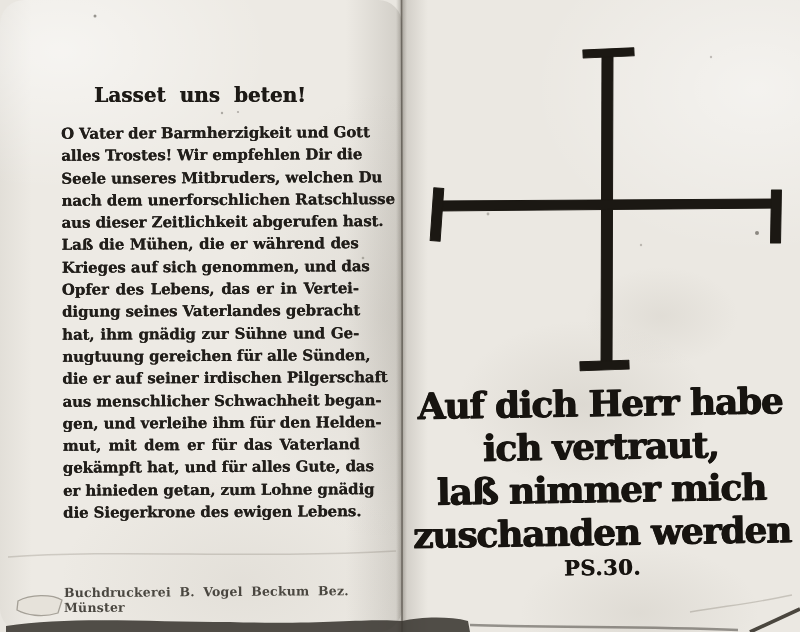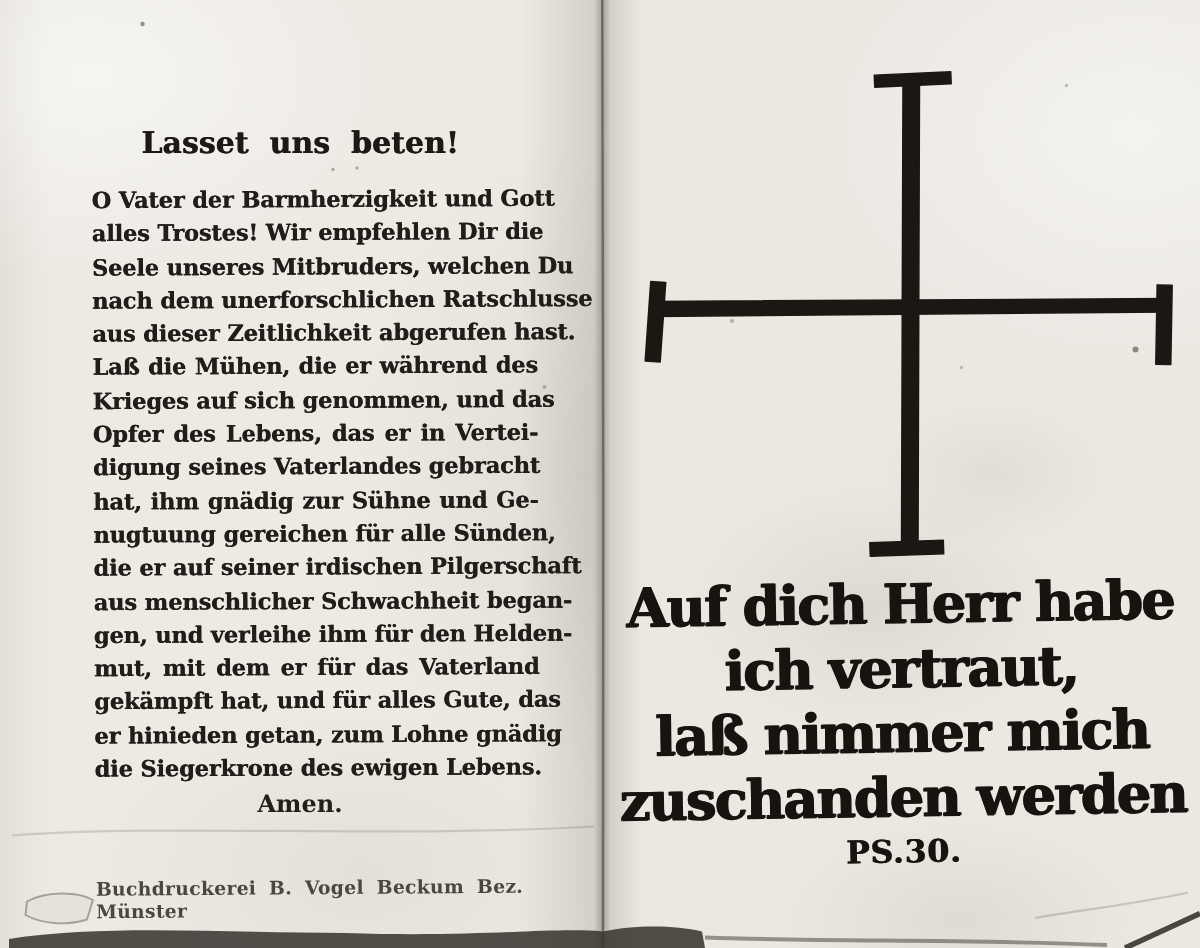--- a/index.html
+++ b/index.html
@@ -12,20 +12,21 @@
   
   .page{position:absolute;top:0;height:632px;}
   .page-left{
     left:0;width:402px;
     background:
       radial-gradient(ellipse 300px 200px at 15% 8%, rgba(255,255,255,.5), transparent 70%),
       radial-gradient(ellipse 260px 160px at 60% 92%, rgba(140,133,118,.10), transparent 70%),
       radial-gradient(ellipse 200px 300px at 95% 50%, rgba(120,114,102,.10), transparent 75%),
       linear-gradient(90deg, rgba(130,124,112,.10), transparent 8%, transparent 86%, rgba(95,90,80,.20)),
       #edeae4;
+    border-radius: 24px;
   }
   .page-right{
     left:402px;width:432px;
     background:
       radial-gradient(ellipse 300px 220px at 82% 14%, rgba(255,255,255,.45), transparent 75%),
       radial-gradient(ellipse 180px 120px at 42% 64%, rgba(148,141,127,.16), transparent 70%),
       radial-gradient(ellipse 110px 70px at 60% 50%, rgba(148,141,127,.12), transparent 70%),
       radial-gradient(ellipse 160px 90px at 55% 97%, rgba(148,141,127,.14), transparent 75%),
       linear-gradient(90deg, rgba(100,95,84,.22), transparent 6%, transparent 95%, rgba(108,102,90,.26)),
       #ebe8e2;
@@ -94,21 +95,20 @@
         <div class="prayer-line">nugtuung gereichen für alle Sünden,</div>
         <div class="prayer-line">die er auf seiner irdischen Pilgerschaft</div>
         <div class="prayer-line">aus menschlicher Schwachheit began-</div>
         <div class="prayer-line">gen, und verleihe ihm für den Helden-</div>
         <div class="prayer-line">mut, mit dem er für das Vaterland</div>
         <div class="prayer-line">gekämpft hat, und für alles Gute, das</div>
         <div class="prayer-line">er hinieden getan, zum Lohne gnädig</div>
         <div class="prayer-line">die Siegerkrone des ewigen Lebens.</div>
       </div>
 
-    <div class="amen">Amen.</div>
     <div class="imprint">Buchdruckerei B. Vogel Beckum Bez. Münster</div>
   </div>
 
   <div class="page page-right">
 
     <svg class="cross-svg" width="398" height="385" viewBox="0 0 398 385" aria-hidden="true">
       <g fill="#1b1813" stroke="#1b1813" stroke-width="1" stroke-linejoin="round">
 
         <polygon points="200,53 211,52 210,368 199,368"></polygon>
 

